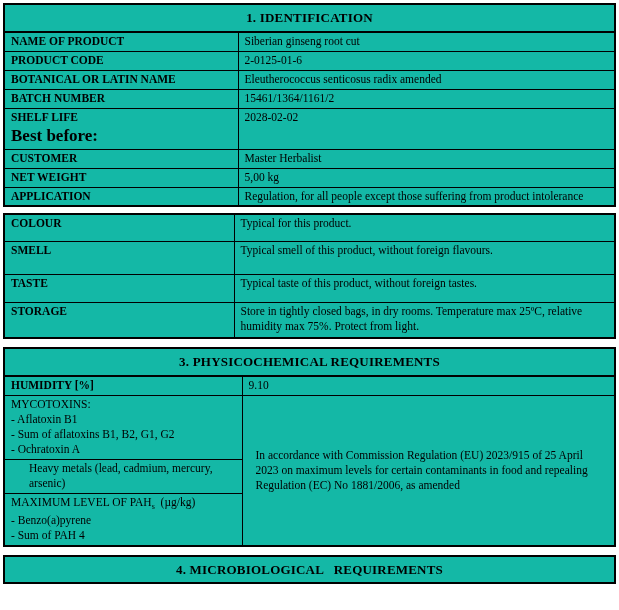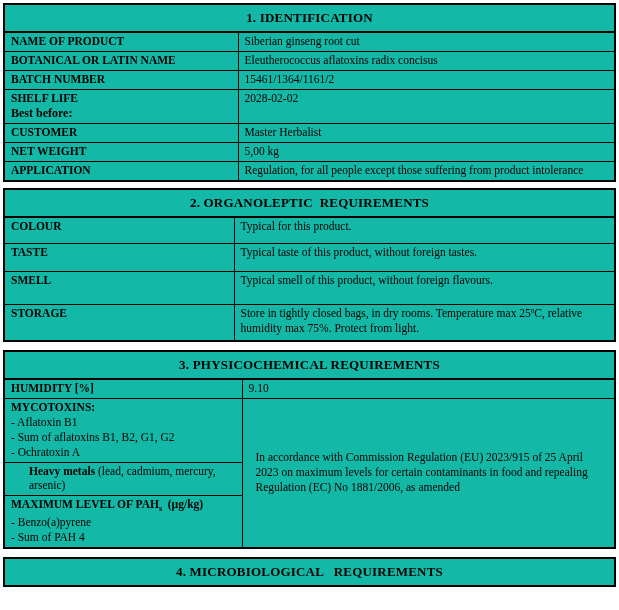--- a/index.html
+++ b/index.html
@@ -28,22 +28,22 @@
   tr.hdr td{
     border-bottom:2px solid #000;
     text-align:center;
     font-weight:bold;
     font-size:13px;
     padding:5px 0 4px 0;
     white-space:pre-wrap;
     letter-spacing:0.2px;
   }
   .lbl{font-weight:bold;}
-  .lbl2{font-weight:bold;font-size:12px;}
-  .bold{font-weight:bold;}
+  .lbl2{font-weight:bold;font-size:17px;}
+  .bold{font-weight:normal;}
   .gap6{height:6px;}
   .gap8{height:8px;}
   
   .t2 td{padding-top:5px;padding-bottom:8px;}
   
   .t3 .reg{
     vertical-align:middle;
     padding:2px 24px 2px 13px;
   }
   .t3 .vmid{vertical-align:middle;padding-left:24px;}
@@ -62,22 +62,26 @@
       </colgroup>
     <tbody>
         <tr class="hdr">
       <td colspan="2">1. IDENTIFICATION</td>
     </tr>
     <tr style="height:15px">
       <td class="lbl">NAME OF PRODUCT</td>
       <td>Siberian ginseng root cut</td>
     </tr>
     <tr style="height:17px">
+      <td class="lbl">PRODUCT CODE</td>
+      <td>2-0125-01-6</td>
+    </tr>
+    <tr style="height:17px">
       <td class="lbl">BOTANICAL OR LATIN NAME</td>
-      <td>Eleutherococcus aflatoxins radix concisus</td>
+      <td>Eleutherococcus senticosus radix amended</td>
     </tr>
     <tr style="height:17px">
       <td class="lbl">BATCH NUMBER</td>
       <td>15461/1364/1161/2</td>
     </tr>
     <tr style="height:28px">
       <td>
         <div class="lbl">SHELF LIFE</div>
         <div class="lbl2">Best before:</div>
       </td>
@@ -99,34 +103,31 @@
     </table>
 
   <div class="gap6"></div>
 
   <table class="sec t2">
     <colgroup>
         <col style="width:230px">
         <col>
       </colgroup>
     <tbody>
-        <tr class="hdr">
-      <td colspan="2">2. ORGANOLEPTIC  REQUIREMENTS</td>
-    </tr>
     <tr style="height:27px">
       <td class="lbl">COLOUR</td>
       <td>Typical for this product.</td>
     </tr>
+    <tr style="height:33px">
+      <td class="lbl">SMELL</td>
+      <td>Typical smell of this product, without foreign flavours.</td>
+    </tr>
     <tr style="height:28px">
       <td class="lbl">TASTE</td>
       <td>Typical taste of this product, without foreign tastes.</td>
-    </tr>
-    <tr style="height:33px">
-      <td class="lbl">SMELL</td>
-      <td>Typical smell of this product, without foreign flavours.</td>
     </tr>
     <tr style="height:36px">
       <td class="lbl">STORAGE</td>
       <td>Store in tightly closed bags, in dry rooms. Temperature max 25ºC, relative humidity max 75%. Protect from light.</td>
     </tr>
   </tbody>
     </table>
 
   <div class="gap8"></div>
 

